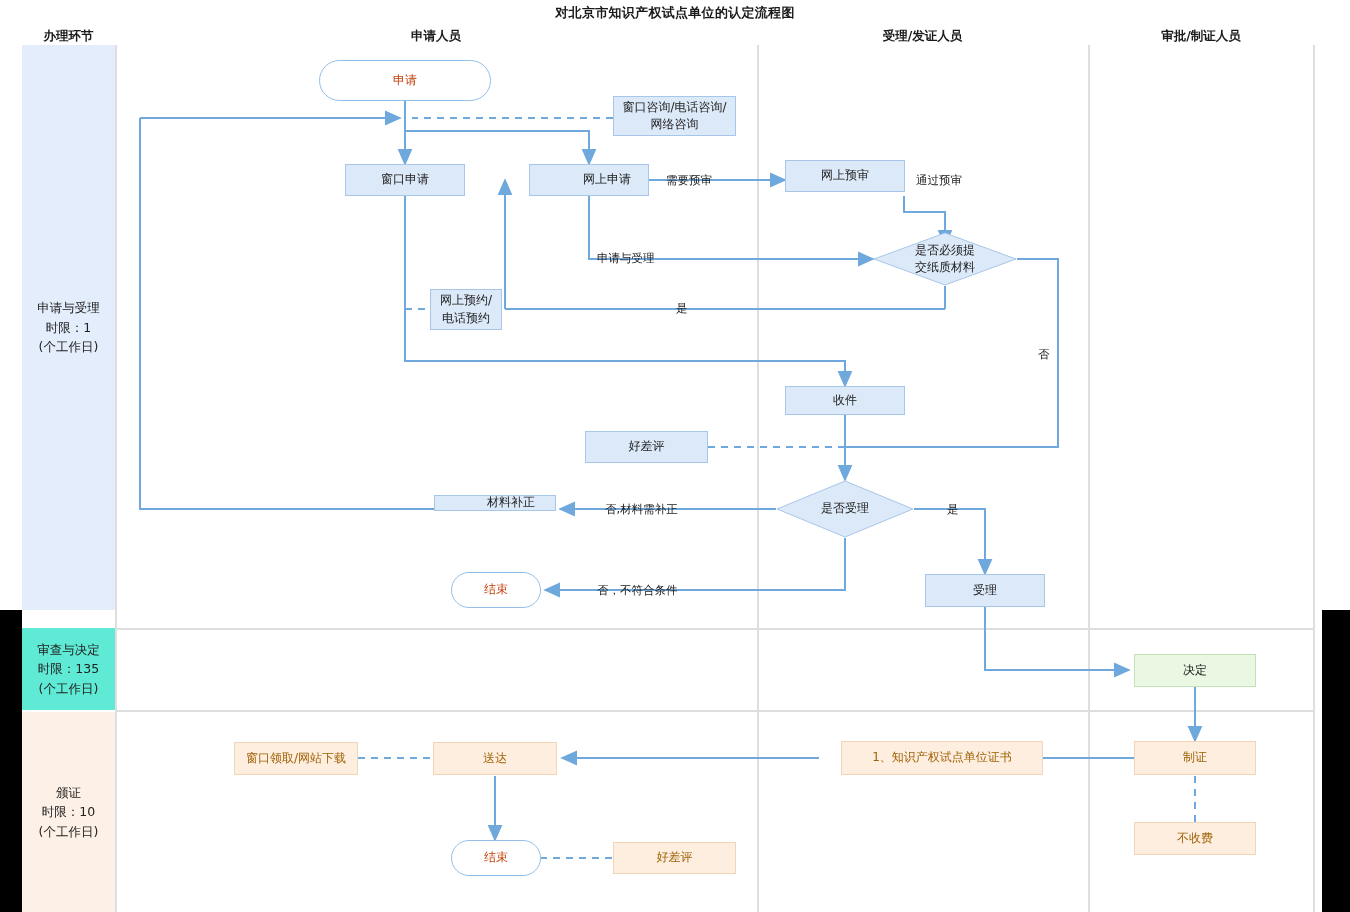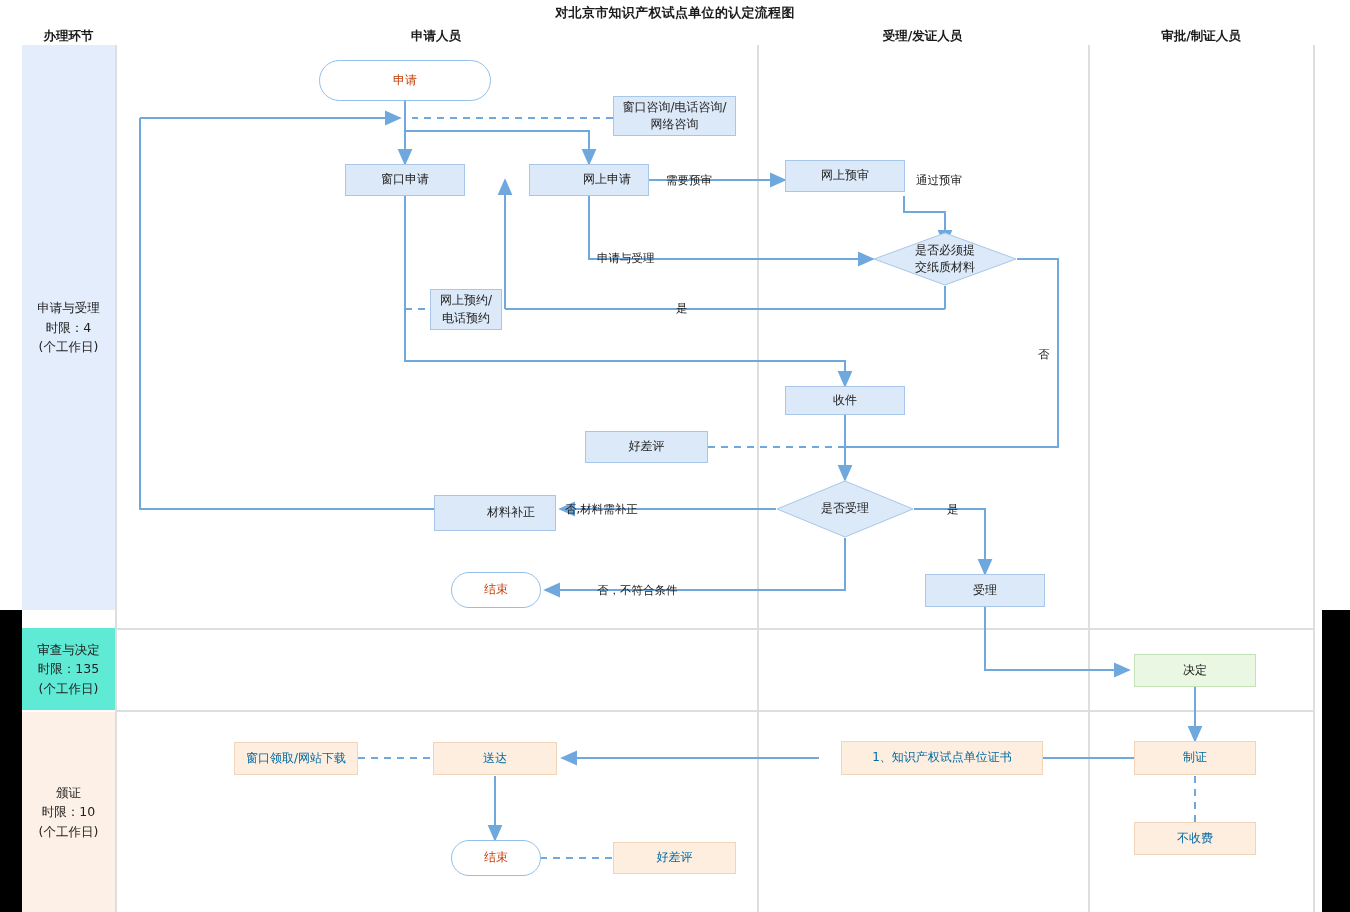--- a/index.html
+++ b/index.html
@@ -25,21 +25,21 @@
          font-size:12.5px;color:#222;line-height:1.55;}
   #stage1{top:45px;height:565px;background:#e3edfb;}
   #stage2{top:628px;height:82px;background:#5eead4;}
   #stage3{top:712px;height:200px;background:#fdf0e6;}
 
   
   .node{position:absolute;display:flex;align-items:center;justify-content:center;text-align:center;
         font-size:12px;line-height:1.45;box-sizing:border-box;}
   .blue{background:#dce9f8;border:1px solid #a8c6e8;color:#222;}
   .green{background:#e9f7e3;border:1px solid #c3e2b6;color:#222;}
-  .peach{background:#fdeedf;border:1px solid #f2d4b8;color:#0369a1;}
+  .peach{background:#fdeedf;border:1px solid #f2d4b8;color:#a16207;}
   .term{background:#ffffff;border:1.6px solid #93bfe8;color:#c2410c;border-radius:22px;}
   .diamond-wrap{position:absolute;}
   .diamond-wrap svg{position:absolute;left:0;top:0;}
   .diamond-txt{position:absolute;left:0;top:0;width:100%;height:100%;display:flex;align-items:center;
                justify-content:center;text-align:center;font-size:12px;line-height:1.45;color:#222;}
 
   
   .elabel{position:absolute;font-size:11.5px;color:#222;background:transparent;white-space:nowrap;}
 
   
@@ -65,21 +65,21 @@
     <div class="hline" style="top:583px;"></div>
     <div class="hline" style="top:665px;"></div>
   </div>
 
   <div class="abs blackbar" style="left:0;"></div>
   <div class="abs blackbar" style="left:1322px;width:28px;"></div>
 
   <div class="abs stage" id="stage1">
     <div>
       <div>申请与受理</div>
-      <div>时限：4</div>
+      <div>时限：1</div>
       <div>(个工作日)</div>
     </div>
   </div>
   <div class="abs stage" id="stage2">
     <div>
       <div>审查与决定</div>
       <div>时限：135</div>
       <div>(个工作日)</div>
     </div>
   </div>
@@ -182,21 +182,21 @@
 
   <div class="node blue" style="left:585px;top:431px;width:123px;height:32px;">好差评</div>
 
   <div class="diamond-wrap" style="left:776px;top:480px;width:138px;height:58px;">
     <svg width="138" height="58" viewBox="0 0 138 58">
       <polygon points="69,1 137,29 69,57 1,29" fill="#dce9f8" stroke="#a8c6e8" stroke-width="1"></polygon>
     </svg>
     <div class="diamond-txt">是否受理</div>
   </div>
 
-  <div class="node blue" style="left:434px;top:495px;width:122px;height:36px;padding-left:32px;">材料补正</div>
+  <div class="node blue" style="left:434px;top:495px;width:122px;height:16px;padding-left:32px;">材料补正</div>
 
   <div class="node term" style="left:451px;top:572px;width:90px;height:36px;">结束</div>
 
   <div class="node blue" style="left:925px;top:574px;width:120px;height:33px;">受理</div>
 
   <div class="node green" style="left:1134px;top:654px;width:122px;height:33px;">决定</div>
 
   <div class="node peach" style="left:1134px;top:741px;width:122px;height:34px;">制证</div>
 
   <div class="node peach" style="left:819px;top:741px;width:202px;height:34px;margin-left:22px;">1、知识产权试点单位证书</div>
@@ -209,17 +209,17 @@
 
   <div class="node term" style="left:451px;top:840px;width:90px;height:36px;">结束</div>
 
   <div class="node peach" style="left:613px;top:842px;width:123px;height:32px;">好差评</div>
 
   <div class="elabel" style="left:666px;top:173px;">需要预审</div>
   <div class="elabel" style="left:916px;top:173px;">通过预审</div>
   <div class="elabel" style="left:597px;top:251px;">申请与受理</div>
   <div class="elabel" style="left:676px;top:301px;">是</div>
   <div class="elabel" style="left:1038px;top:347px;">否</div>
-  <div class="elabel" style="left:565px;top:502px;text-align:center;">否,材料需补正</div>
+  <div class="elabel" style="left:605px;top:502px;text-align:center;">否,材料需补正</div>
   <div class="elabel" style="left:947px;top:502px;">是</div>
   <div class="elabel" style="left:597px;top:583px;">否，不符合条件</div>
 
 </div>
 
 </body></html>

